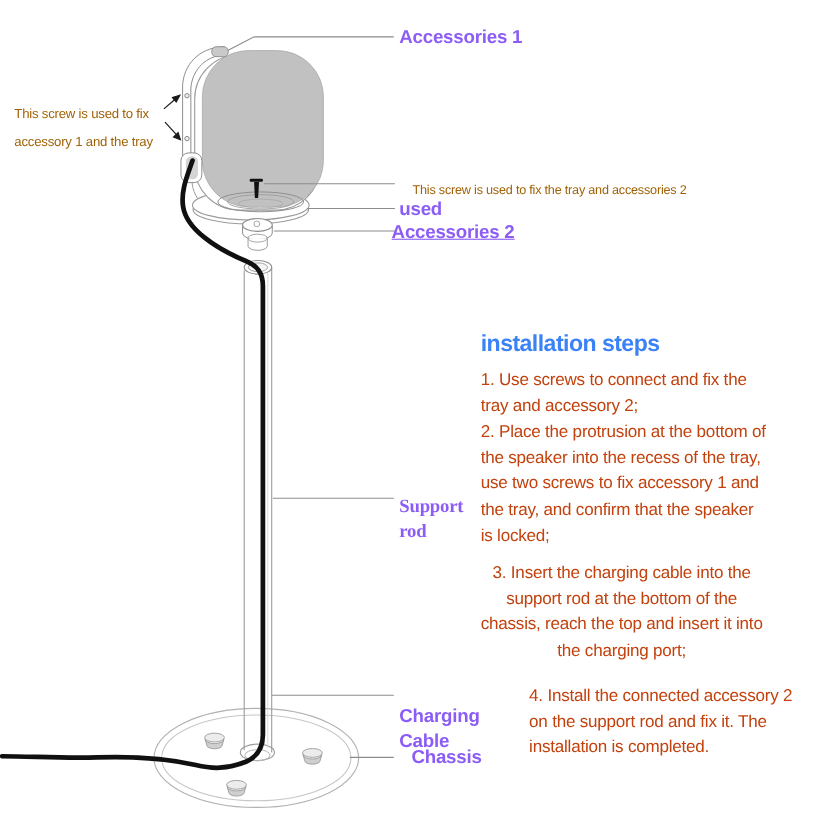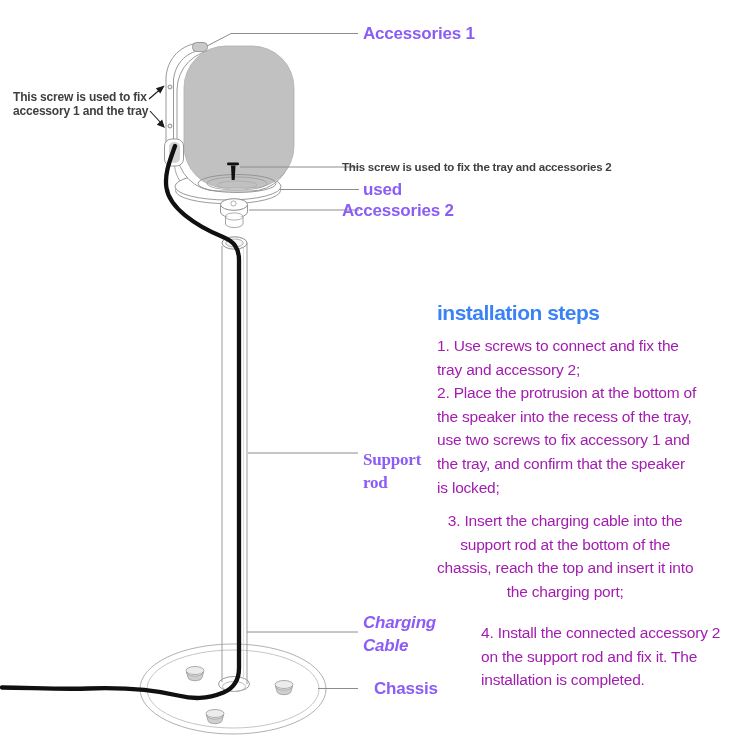--- a/index.html
+++ b/index.html
@@ -1,23 +1,23 @@
 <!DOCTYPE html>
 <html><head>
 <meta charset="utf-8">
 <style>
   html,body{margin:0;padding:0;background:#ffffff;}
   body{width:750px;height:750px;position:relative;overflow:hidden;
        font-family:"Liberation Sans","DejaVu Sans",sans-serif;}
   #scene{position:absolute;left:0;top:0;}
   .abs{position:absolute;white-space:pre;}
   .lbl-red-lg{font-size:17px;font-weight:700;color:#8b5cf6;line-height:23px;letter-spacing:-0.2px;}
-  .lbl-red-sm{font-size:11.5px;font-weight:700;color:#404040;line-height:14px;letter-spacing:-0.2px;}
+  .lbl-red-sm{font-size:11.5px;font-weight:400;color:#a16207;line-height:26px;letter-spacing:-0.2px;}
   .steps-title{font-size:21px;font-weight:700;color:#3b82f6;letter-spacing:-0.5px;}
-  .steps-body{font-size:15.5px;font-weight:400;color:#a21caf;line-height:23.6px;letter-spacing:-0.2px;}
+  .steps-body{font-size:15.5px;font-weight:400;color:#c2410c;line-height:23.6px;letter-spacing:-0.2px;}
 </style>
 </head>
 <body>
 
 <svg id="scene" width="750" height="750" viewBox="0 0 750 750">
 
   <g>
     <ellipse cx="233" cy="689" rx="93" ry="45" fill="none" stroke="#b1b1b1" stroke-width="1"></ellipse>
     <ellipse cx="233" cy="689" rx="86" ry="39" fill="none" stroke="#c6c6c6" stroke-width="1"></ellipse>
     <g transform="translate(195,667)">
@@ -101,30 +101,30 @@
     <line x1="150" y1="111" x2="161" y2="123"></line>
     <polygon points="164,127 157.8,124.6 161.9,120.6"></polygon>
   </g>
 </svg>
 
 <div class="abs lbl-red-lg" style="left:363px;top:22px;">Accessories 1</div>
 
 <div class="abs lbl-red-sm" style="left:13px;top:90px;font-size:12px;">This screw is used to fix
 accessory 1 and the tray</div>
 
-<div class="abs lbl-red-sm" style="left:342px;top:160px;">This screw is used to fix the tray and accessories 2</div>
+<div class="abs lbl-red-sm" style="left:375px;top:160px;">This screw is used to fix the tray and accessories 2</div>
 
 <div class="abs lbl-red-lg" style="left:363px;top:177.5px;">used</div>
 
-<div class="abs lbl-red-lg" style="left:342px;top:199px;">Accessories 2</div>
+<div class="abs lbl-red-lg" style="left:356px;top:199px;text-decoration:underline;">Accessories 2</div>
 
 <div class="abs lbl-red-lg" style="left:363px;top:448px;font-family:Liberation Serif, serif;">Support
 rod</div>
 
-<div class="abs lbl-red-lg" style="left:363px;top:611px;font-style:italic;">Charging
+<div class="abs lbl-red-lg" style="left:363px;top:639px;">Charging
 Cable</div>
 
 <div class="abs lbl-red-lg" style="left:363px;top:677px;margin-left:11px;">Chassis</div>
 
 <div class="abs steps-title" style="left:437px;top:301px;">installation steps</div>
 
 <div class="abs steps-body" style="left:437px;top:334px;">1. Use screws to connect and fix the
 tray and accessory 2;
 2. Place the protrusion at the bottom of
 the speaker into the recess of the tray,

